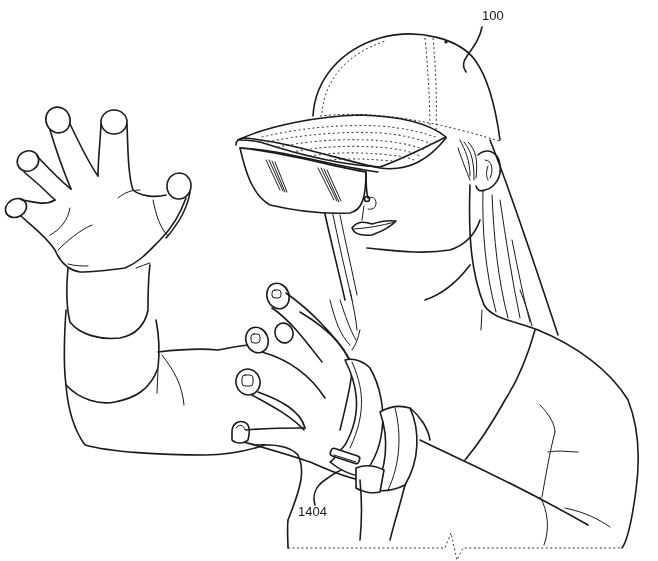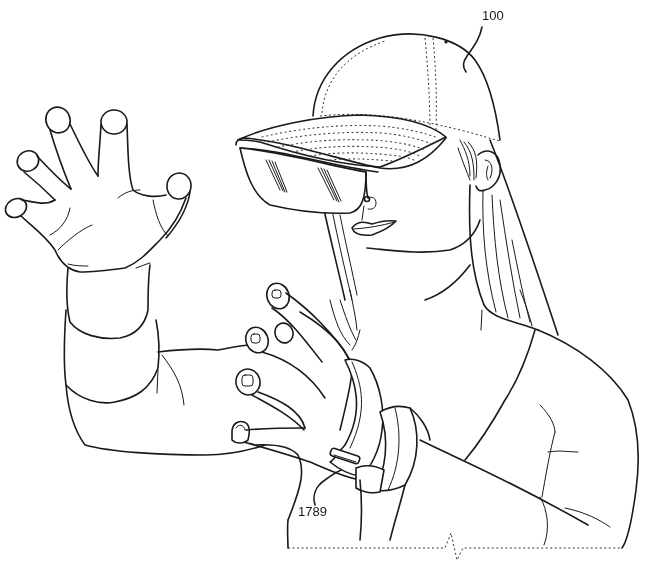--- a/index.html
+++ b/index.html
@@ -195,13 +195,13 @@
   <g>
     <path class="thin" d="M330 300 C335 320 340 335 350 345"></path>
     <path class="thin" d="M340 300 C345 315 350 330 356 340"></path>
     <path class="thin" d="M350 290 C353 305 356 318 357 330"></path>
     <path class="thin" d="M360 330 C358 338 356 345 352 350"></path>
   </g>
 </svg>
 </div>
 
 <div class="label" id="label-100">100</div>
-<div class="label" id="label-1404">1789</div>
+<div class="label" id="label-1404">1404</div>
 
 </body></html>

